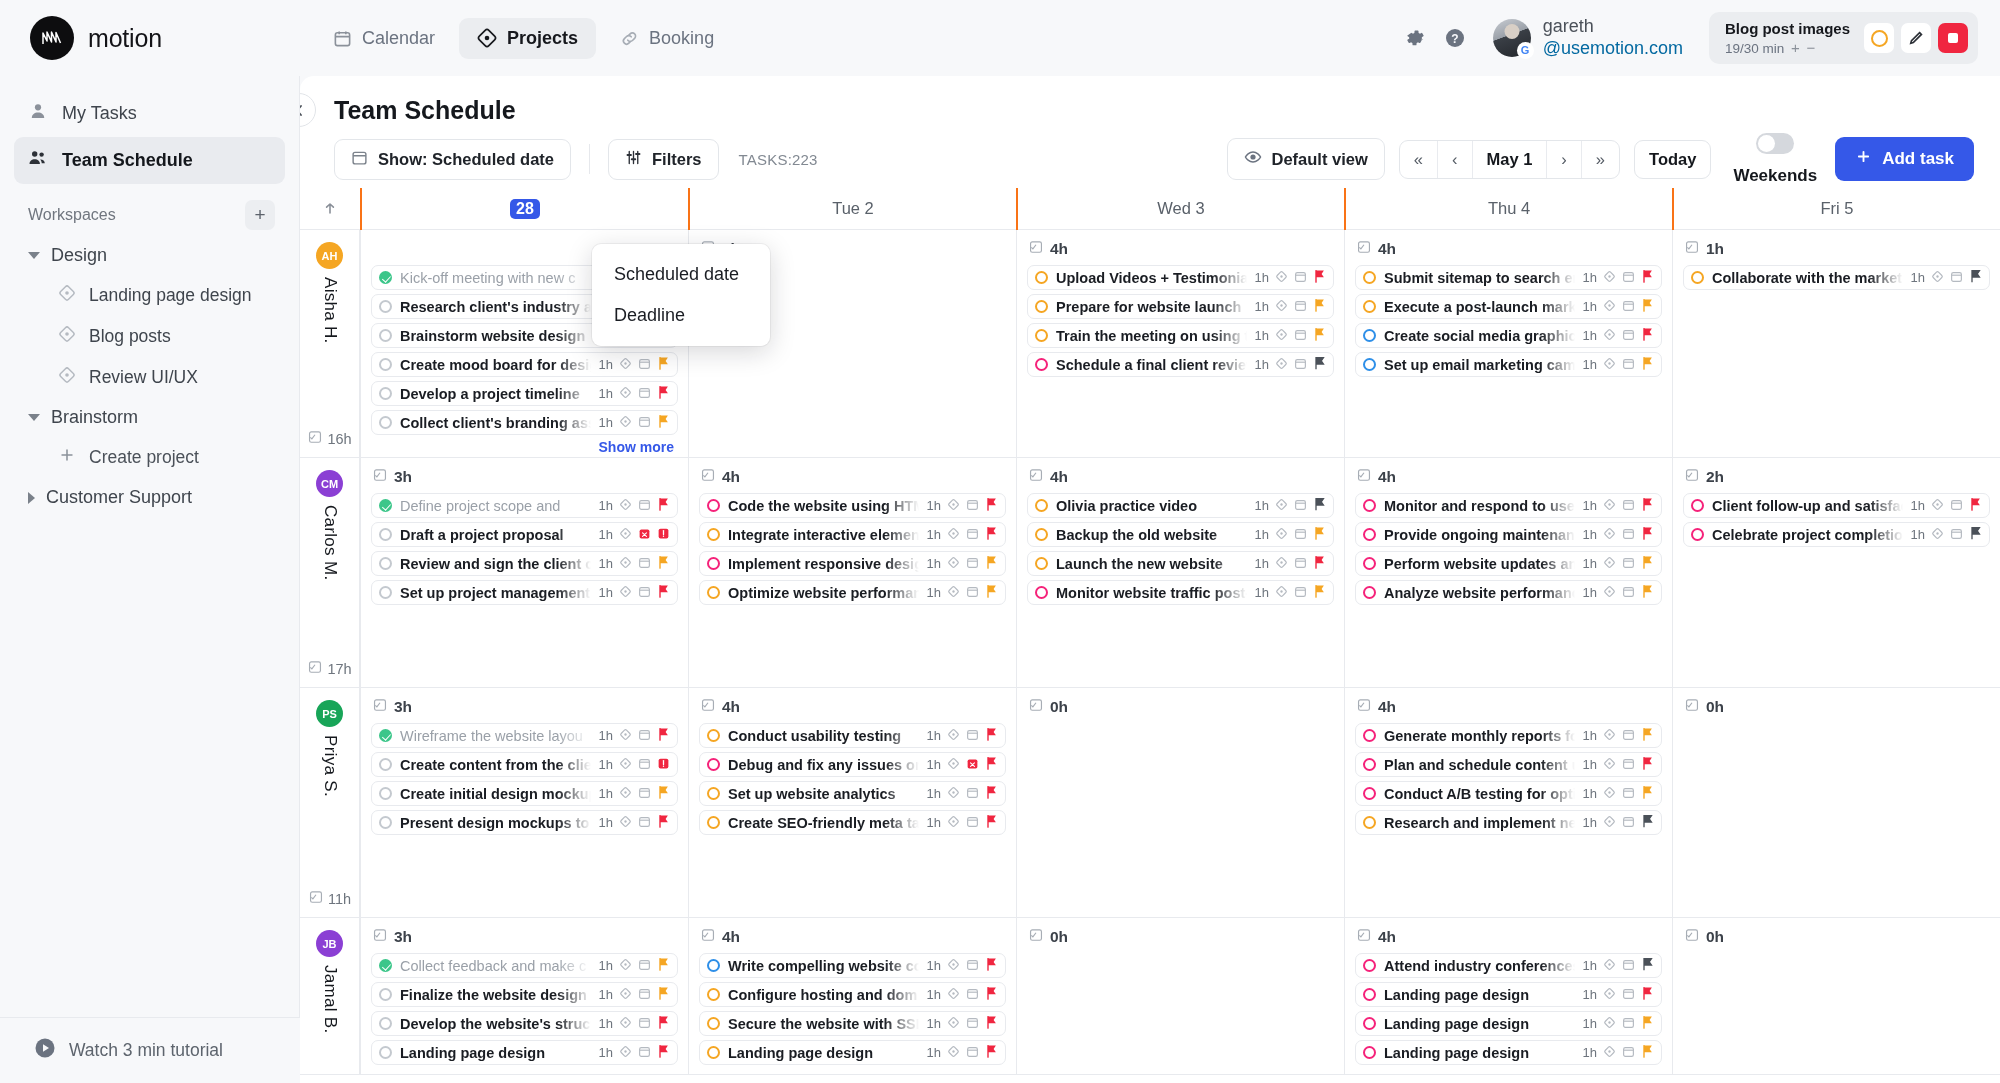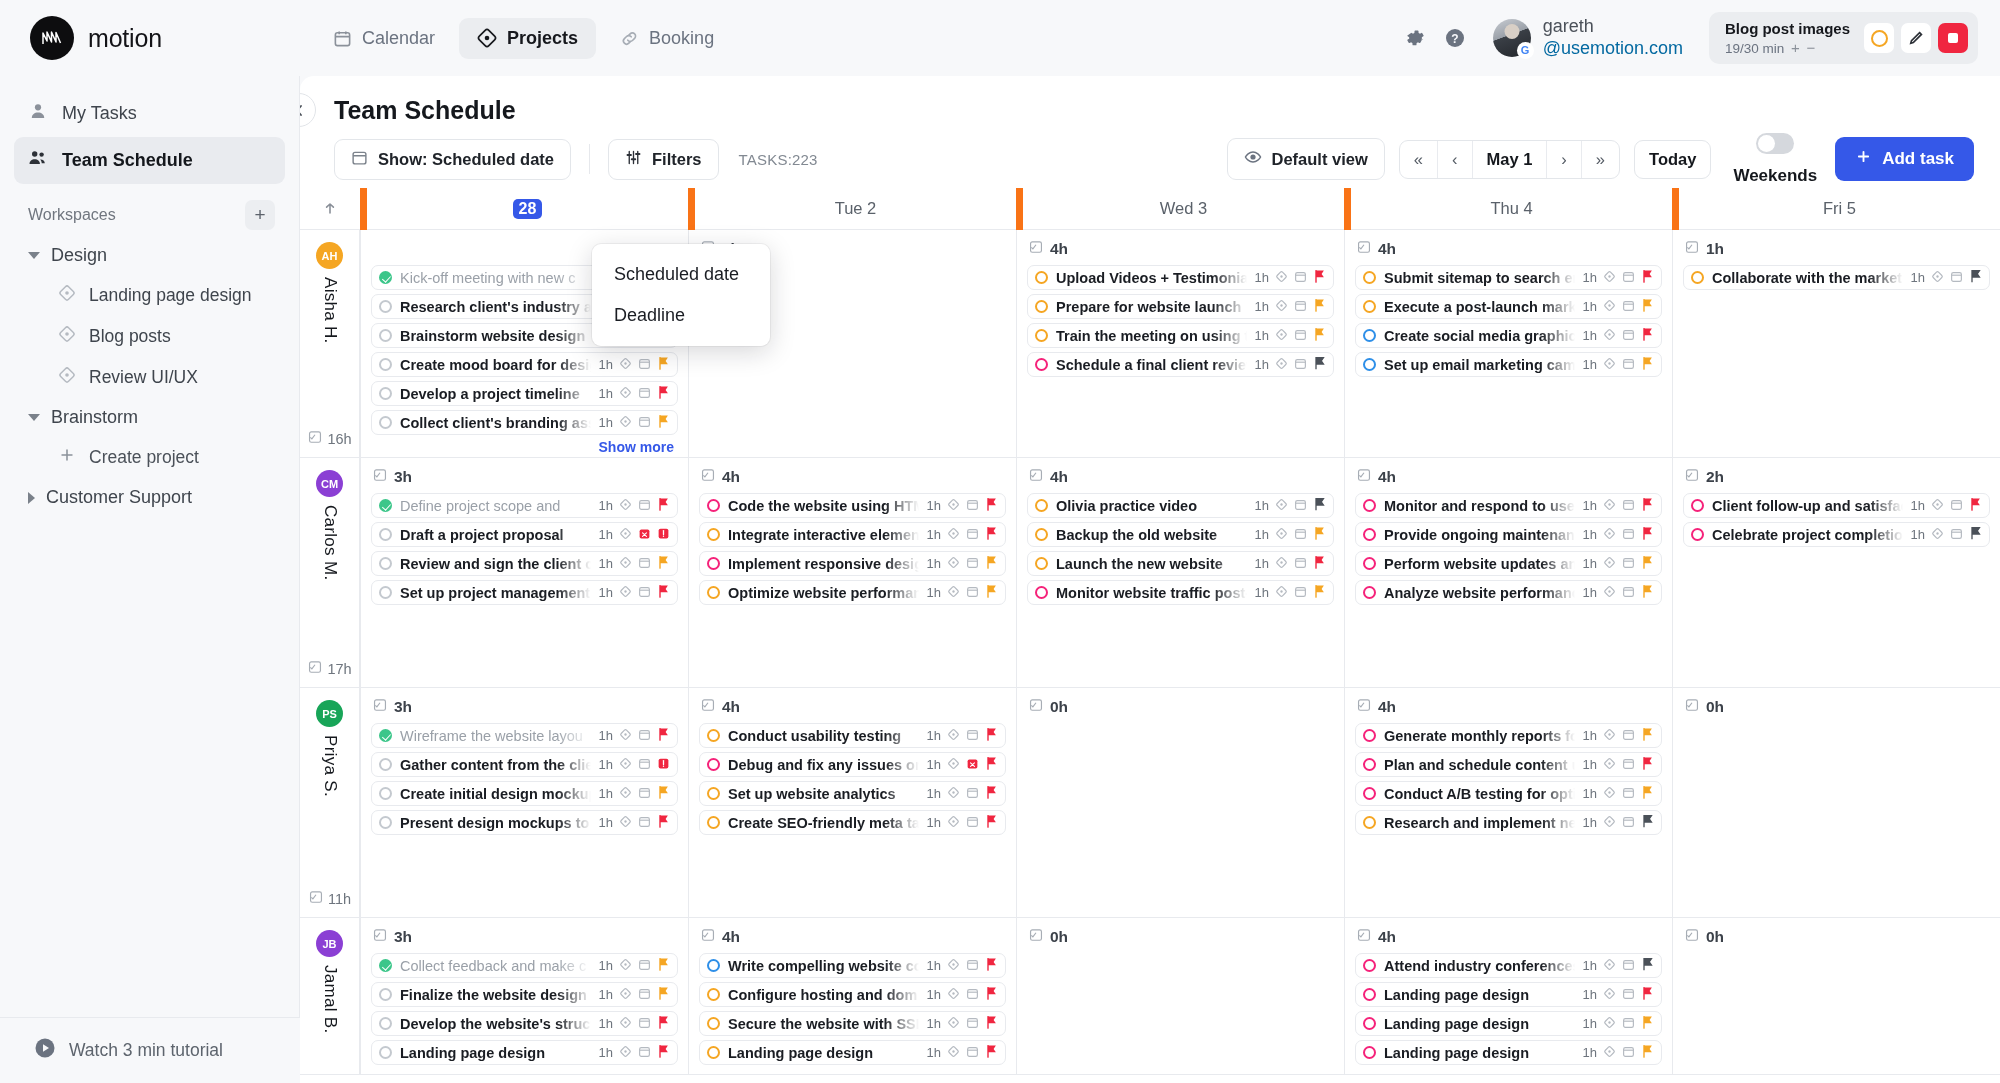--- a/index.html
+++ b/index.html
@@ -151,21 +151,21 @@
     padding:10px 0; z-index:50;
   }
   .dd-item { padding:10px 22px; font-size:18px; color:#1a1d23; cursor:pointer; }
 
   
   .grid-head {
     display:flex; height:42px; border-bottom:1px solid #e8eaee; align-items:center;
   }
   .gutter-col { width:60px; flex:0 0 60px; display:flex; align-items:center; justify-content:center; }
   .day-col-h {
-    flex:1 1 0; border-left:7px solid #f97316; height:42px;
+    flex:1 1 0; border-left:2px solid #f97316; height:42px;
     display:flex; align-items:center; justify-content:center;
     font-size:16.5px; color:#5a616a; gap:7px;
   }
   .day-col-h:first-of-type { border-left:0; }
   .daynum-badge {
     background:#3558e8;color:#fff;border-radius:5px;padding:1px 6px;font-weight:700;font-size:16px;
   }
   .sort-arrow { font-size:14px; color:#8a9099; }
 
   .rows { height: 845px; overflow:hidden; }
@@ -1269,21 +1269,21 @@
                     <path d="M2.5 8h15"></path>
                   </svg></span>
                 <span><svg width="13" height="14" viewBox="0 0 14 16">
                     <path d="M3 15V1.8h9L9.4 5.6 12 9.4H3z" fill="#f02640"></path>
                     <path d="M3 15V1.8" stroke="#f02640" stroke-width="1.6" stroke-linecap="round"></path>
                   </svg></span>
               </span>
             </div>
             <div class="task">
               <span class="task-check" style="border-color:#c4c9cf"></span>
-              <span class="task-title">Gather content from the clie</span>
+              <span class="task-title">Create content from the clie</span>
               <span class="task-meta">
                 <span class="dur">1h</span>
                 <span><svg width="13" height="13" viewBox="0 0 20 20" fill="none" stroke="#b5bac1" stroke-width="1.8">
                     <rect x="4.2" y="4.2" width="11.6" height="11.6" rx="2.2" transform="rotate(45 10 10)"></rect>
                     <circle cx="10" cy="10" r="1.8" fill="#b5bac1" stroke="none"></circle>
                   </svg></span>
                 <span><svg width="13" height="13" viewBox="0 0 20 20" fill="none" stroke="#b5bac1" stroke-width="1.8">
                     <rect x="2.5" y="4" width="15" height="13.5" rx="2.6"></rect>
                     <path d="M2.5 8h15"></path>
                   </svg></span>

